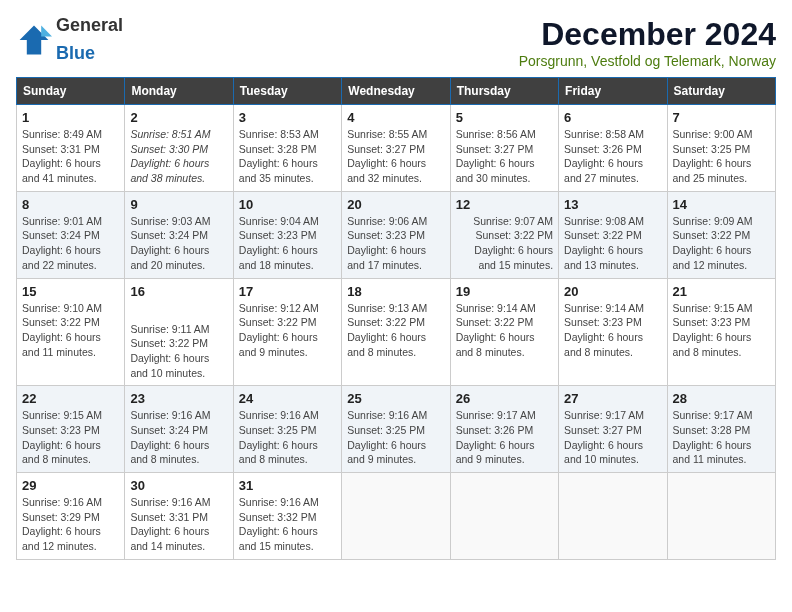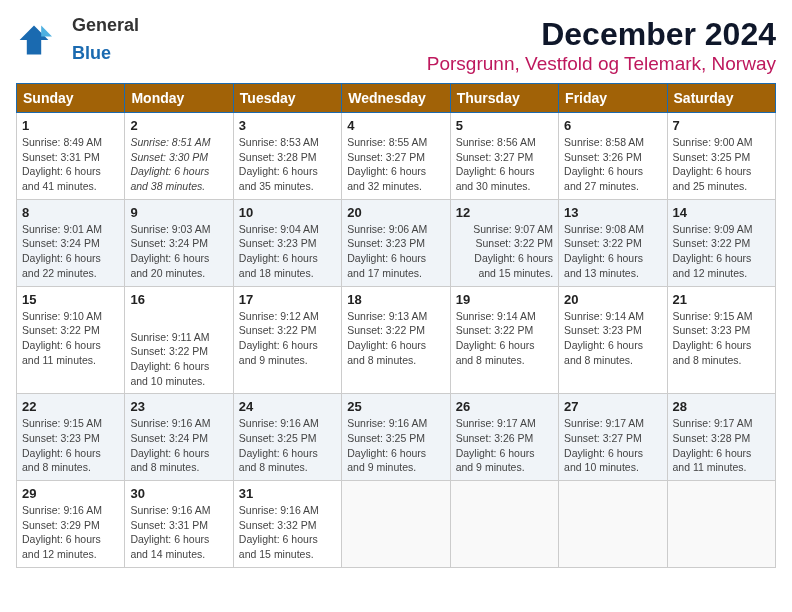--- a/index.html
+++ b/index.html
@@ -12,54 +12,54 @@
     }
     .header {
       display: flex;
       justify-content: space-between;
       align-items: flex-start;
       margin-bottom: 8px;
     }
     .logo {
       display: flex;
       align-items: center;
-      gap: 20px;
+      gap: 4px;
     }
     .logo-text {
       font-size: 18px;
       font-weight: bold;
       color: #333;
       line-height: 1.1;
     }
     .logo-text .blue { color: #1a6ab0; margin-top: 8px; }
     .logo-icon {
       width: 36px;
       height: 36px;
     }
     .title-block { text-align: right; }
     .month-title {
       font-size: 32px;
       font-weight: bold;
       color: #0f172a;
     }
     .subtitle {
-      font-size: 19px;
-      color: #be185d;
+      font-size: 14px;
+      color: #4d7c0f;
     }
     .calendar {
       width: 100%;
       border-collapse: collapse;
       font-size: 11px;
     }
     .calendar th {
-      background: #a16207;
+      background: #404040;
       color: #fff;
       text-align: left;
       padding: 6px 6px;
-      font-size: 14px;
+      font-size: 12px;
       font-weight: bold;
       border: 1px solid #1a6ab0;
     }
     .calendar td {
       vertical-align: top;
       padding: 5px 5px;
       border: 1px solid #ccc;
       width: 14.28%;
       height: 80px;
       background: #fff;

